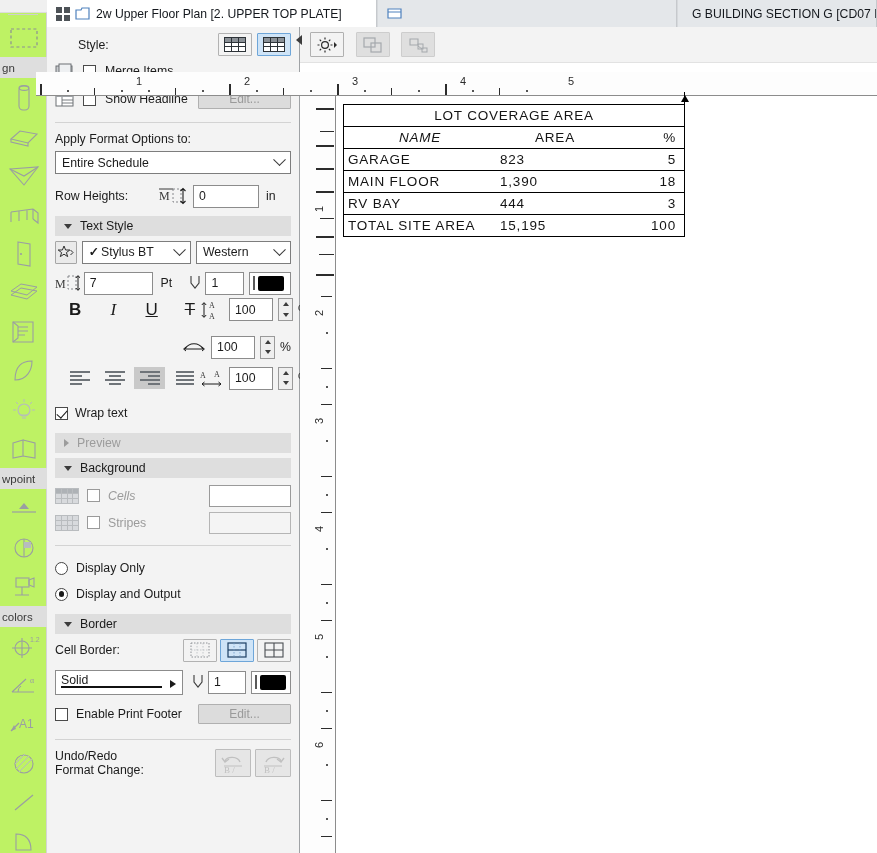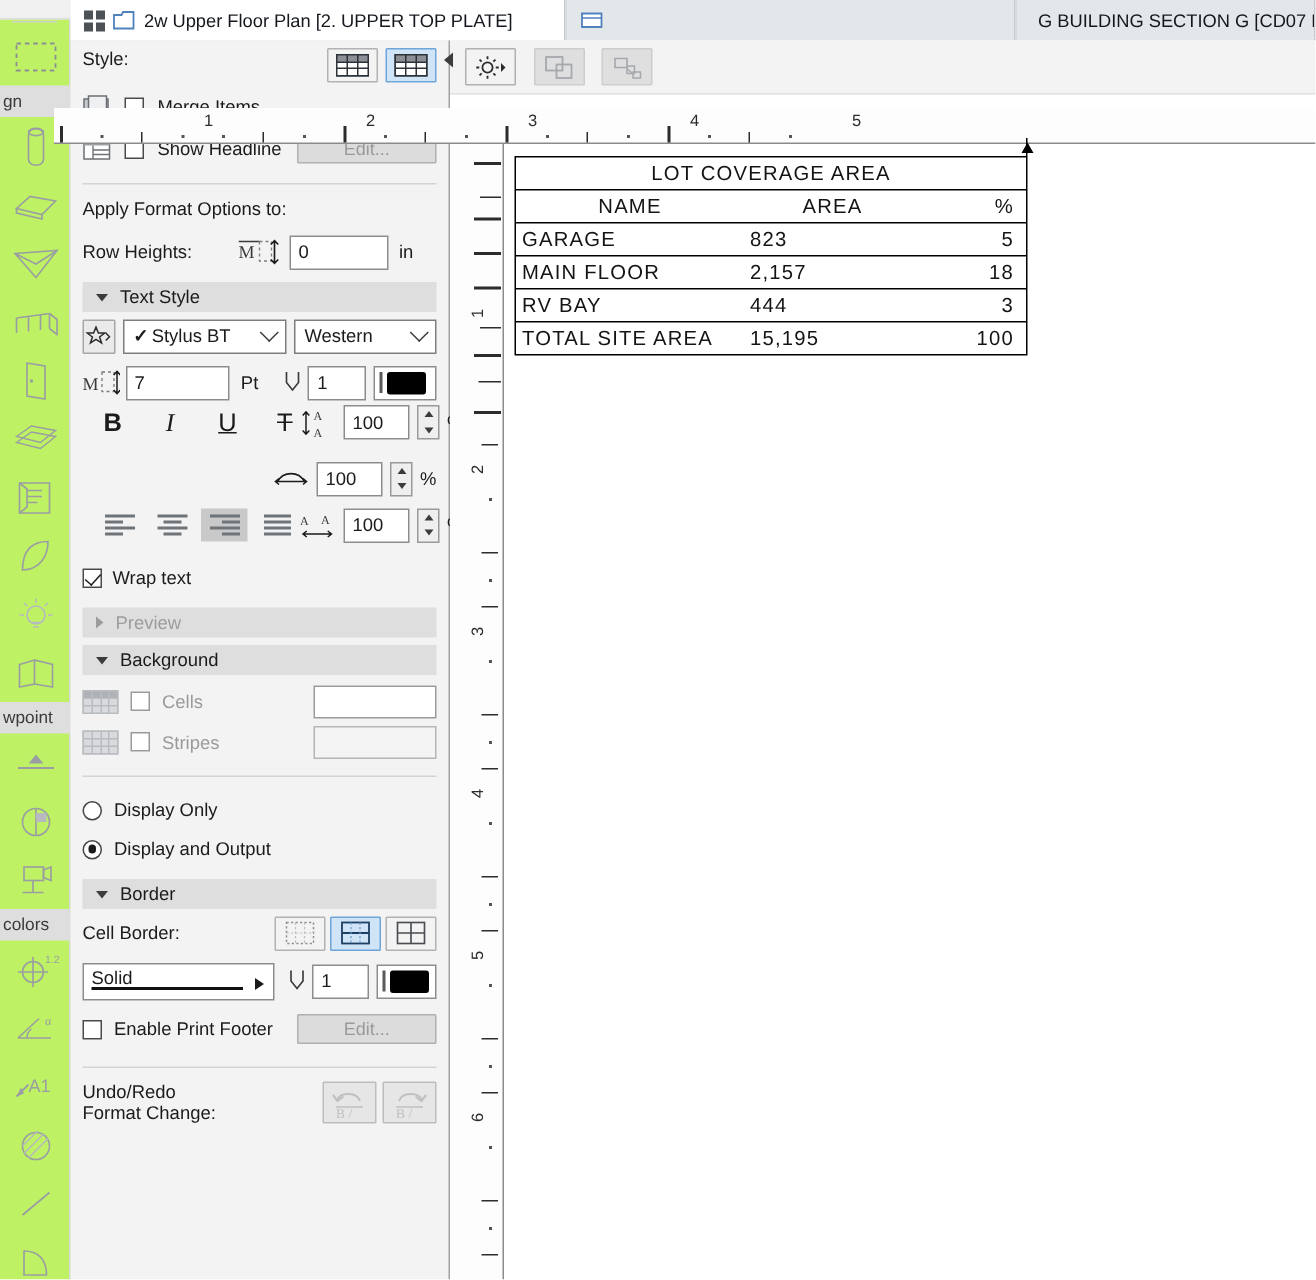--- a/index.html
+++ b/index.html
@@ -50,21 +50,21 @@
 
   
   .panel {
     position: absolute; left: 47px; top: 27px; width: 253px; height: 826px;
     background: #f3f3f3; border-right: 1px solid #9fa2a5;
     padding: 0 8px;
   }
   .row { display:flex; align-items:center; }
   .panel-label { font-size:12.3px; color:#1b1b1b; }
 
-  .style-row { height:30px; display:flex; justify-content:space-between; padding-top:5px;}
+  .style-row { height:30px; display:flex; align-items:center; justify-content:space-between; padding-top:5px;margin-left:23px;}
   .tbl-btn {
     width:34px; height:23px; display:flex; align-items:center; justify-content:center;
     border:1px solid #b2b2b2; background:#f3f3f3; border-radius:1px;
   }
   .tbl-btn.sel { background:#cfe4f7; border-color:#6ea6d9; }
   .mini-table { width:22px; height:15px; display:grid; grid-template-columns:1fr 1fr 1fr; grid-template-rows:1fr 1fr 1fr; gap:1px; background:#2d3338; border:1px solid #2d3338;}
   .mini-table i { background:#ffffff; }
   .mini-table.hdr i:nth-child(-n+3){ background:#8a9096; }
 
   .chk {
@@ -170,21 +170,21 @@
   .sched .srow { display:flex; border-top:1px solid #000; }
   .sched .srow:first-child { border-top:none; }
   .sched .c {
     font-size:13.5px; color:#141414; letter-spacing:0.8px;
     padding:2px 4px; line-height:17px;
   }
   .sched .c-name { width:152px; }
   .sched .c-area { width:118px; }
   .sched .c-pct  { width:68px; text-align:right; padding-right:6px; }
   .sched .title-row .c { width:100%; text-align:center; }
-  .sched .hdr-row .c-name { text-align:center; }
+  .sched .hdr-row .c-name { text-align:center;font-style:italic; }
   .sched .hdr-row .c-area { text-align:center; }
   .sched .hdr-row .c-pct  { text-align:right; }
   .sel-marker { position:absolute; left:681px; top:95px; width:0;height:0;border-left:4px solid transparent;border-right:4px solid transparent;border-bottom:7px solid #000;}
   .sel-vline { position:absolute; left:684px; top:92px; width:1.4px; height:12px; background:#000; }
 </style>
 </head>
 <body>
 
 <div id="app">
 
@@ -400,20 +400,24 @@
           <path d="M7 9 L18 9 M7 12 L18 12 M7 6 L7 15" stroke="#6c7074" stroke-width="0.9"></path>
         </svg>
       <span class="chk"></span>
       <span class="panel-label">Show Headline</span>
       <span class="btn-grey" style="width:93px;margin-left:auto;">Edit...</span>
     </div>
 
     <div class="hr"></div>
 
     <div class="panel-label" style="margin-bottom:5px;">Apply Format Options to:</div>
+    <div class="select">
+      <span>Entire Schedule</span>
+      <span class="chev"></span>
+    </div>
 
     <div class="row" style="height:32px;margin-top:6px;">
       <span class="panel-label" style="width:104px;">Row Heights:</span>
       <svg width="30" height="20">
         <text x="0" y="14" font-size="12" font-family="Liberation Serif, serif" fill="#3a3a3a">M</text>
         <path d="M0 3 L14 3" stroke="#3a3a3a" stroke-width="1"></path>
         <rect x="14" y="3" width="8" height="13" fill="none" stroke="#7a7e82" stroke-width="0.9" stroke-dasharray="2,2"></rect>
         <path d="M24 3 L24 17 M21.5 5 L24 2.5 L26.5 5 M21.5 15 L24 17.5 L26.5 15" stroke="#1b1b1b" stroke-width="1.1" fill="none"></path>
       </svg>
       <span class="input" style="width:66px;margin-left:4px;">0</span>
@@ -589,21 +593,21 @@
           <i></i>
           <i></i>
           <i></i>
           <i></i>
           <i></i>
           <i></i>
           <i></i>
           <i></i>
         </span>
       <span class="chk disabled"></span>
-      <span class="panel-label" style="color:#9b9b9b;">Cells</span>
+      <span class="panel-label" style="color:#9b9b9b;font-style:italic;">Cells</span>
       <span class="bg-swatch" style="width:82px;margin-left:auto;background:#ffffff;"></span>
     </div>
 
     <div class="row" style="height:27px;gap:8px;">
       <span class="grid-ico">
           <i></i>
           <i></i>
           <i></i>
           <i></i>
           <i></i>
@@ -829,21 +833,21 @@
       <div class="c c-area">AREA</div>
       <div class="c c-pct">%</div>
     </div>
     <div class="srow">
       <div class="c c-name">GARAGE</div>
       <div class="c c-area">823</div>
       <div class="c c-pct">5</div>
     </div>
     <div class="srow">
       <div class="c c-name">MAIN FLOOR</div>
-      <div class="c c-area">2,157</div>
+      <div class="c c-area">1,390</div>
       <div class="c c-pct">18</div>
     </div>
     <div class="srow">
       <div class="c c-name">RV BAY</div>
       <div class="c c-area">444</div>
       <div class="c c-pct">3</div>
     </div>
     <div class="srow">
       <div class="c c-name">TOTAL SITE AREA</div>
       <div class="c c-area">15,195</div>

